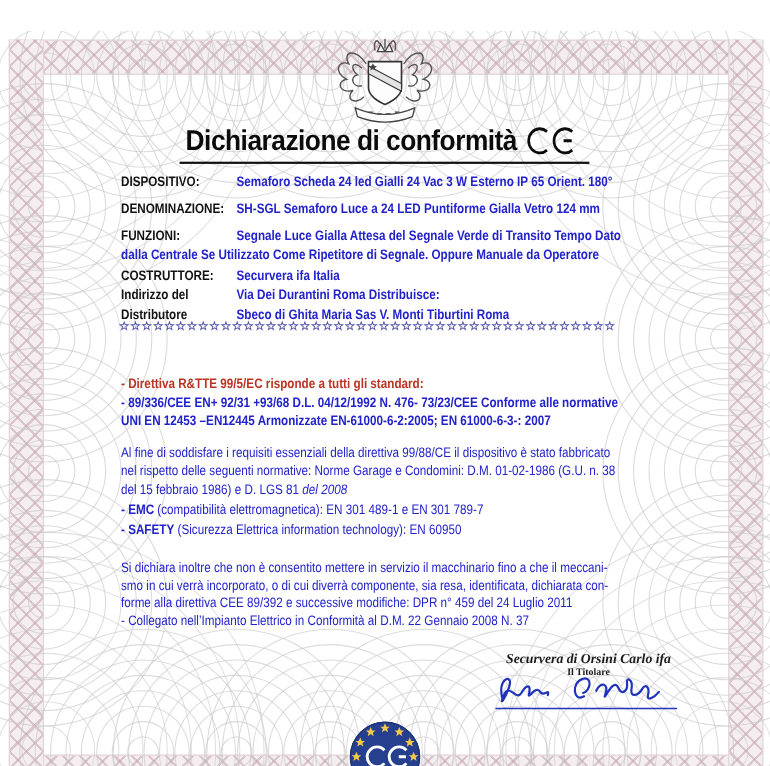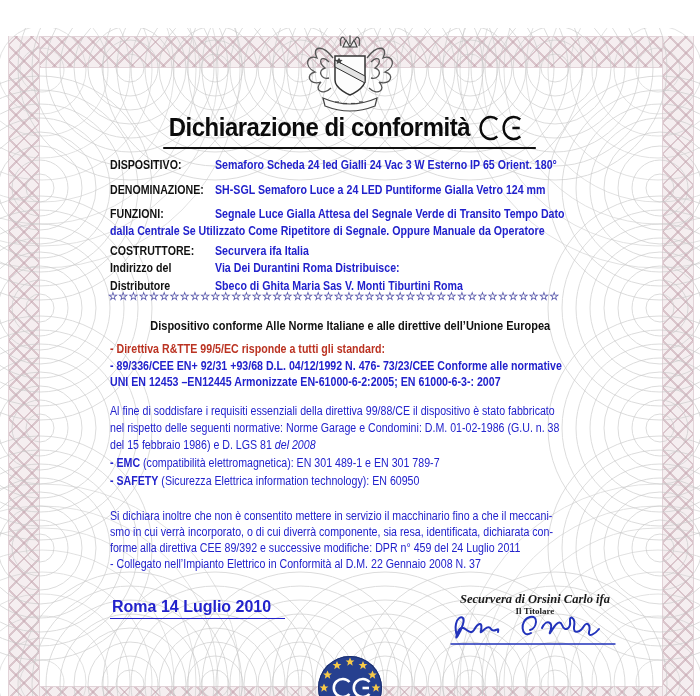--- a/index.html
+++ b/index.html
@@ -156,23 +156,20 @@
   <div class="abs val cond" style="left:215px;top:216px;">Securvera ifa Italia</div>
 
   <div class="abs lbl cond" style="left:110px;top:233px;">Indirizzo del</div>
   <div class="abs val cond" style="left:215px;top:233px;">Via Dei Durantini Roma Distribuisce:</div>
 
   <div class="abs lbl cond" style="left:110px;top:251px;">Distributore</div>
   <div class="abs val cond" style="left:215px;top:251px;">Sbeco di Ghita Maria Sas V. Monti Tiburtini Roma</div>
 
   <div class="abs" id="stars-row">☆☆☆☆☆☆☆☆☆☆☆☆☆☆☆☆☆☆☆☆☆☆☆☆☆☆☆☆☆☆☆☆☆☆☆☆☆☆☆☆☆☆☆☆</div>
 
-  <div class="abs" id="conformity-line">
-    <span class="blackbold">Dispositivo conforme Alle Norme Italiane e alle direttive dell’Unione Europea</span>
-  </div>
 
   <div class="abs redbold cond" style="left:110px;top:314px;">- Direttiva R&amp;TTE 99/5/EC risponde a tutti gli standard:</div>
   <div class="abs bluebold cond" style="left:110px;top:331px;">- 89/336/CEE EN+ 92/31 +93/68 D.L. 04/12/1992 N. 476- 73/23/CEE Conforme alle normative</div>
   <div class="abs bluebold cond" style="left:110px;top:347px;">UNI EN 12453 –EN12445 Armonizzate EN-61000-6-2:2005; EN 61000-6-3-: 2007</div>
 
   <div class="abs blue cond" style="left:110px;top:376px;">Al fine di soddisfare i requisiti essenziali della direttiva 99/88/CE il dispositivo è stato fabbricato</div>
   <div class="abs blue cond" style="left:110px;top:393px;">nel rispetto delle seguenti normative: Norme Garage e Condomini: D.M. 01-02-1986 (G.U. n. 38</div>
   <div class="abs blue cond" style="left:110px;top:410px;">
     <span>del 15 febbraio 1986) e D. LGS 81 </span><span style="font-style:italic">del 2008</span>
   </div>
@@ -182,21 +179,20 @@
   </div>
   <div class="abs blue cond" style="left:110px;top:446px;">
     <span class="bluebold">- SAFETY</span><span> (Sicurezza Elettrica information technology): EN 60950</span>
   </div>
 
   <div class="abs blue cond" style="left:110px;top:481px;">Si dichiara inoltre che non è consentito mettere in servizio il macchinario fino a che il meccani-</div>
   <div class="abs blue cond" style="left:110px;top:497px;">smo in cui verrà incorporato, o di cui diverrà componente, sia resa, identificata, dichiarata con-</div>
   <div class="abs blue cond" style="left:110px;top:513px;">forme alla direttiva CEE 89/392 e successive modifiche: DPR n° 459 del 24 Luglio 2011</div>
   <div class="abs blue cond" style="left:110px;top:529px;">- Collegato nell’Impianto Elettrico in Conformità al D.M. 22 Gennaio 2008 N. 37</div>
 
-  <div class="abs" id="date-line">Roma 14 Luglio 2010</div>
 
   <div id="sig-block">
     <div id="sig-name">Securvera di Orsini Carlo ifa</div>
     <div id="sig-role">Il Titolare</div>
     <svg width="185" height="42" viewBox="0 0 185 42" style="margin-top:-8px">
       <g fill="none" stroke="#2233bb" stroke-width="2" stroke-linecap="round">
         <path d="M14,28 C8,8 24,4 20,16 C17,26 10,36 15,24 C20,12 26,30 31,22 C35,15 40,13 38,22 C36,30 44,14 48,21 C51,26 57,17 55,24"></path>
         <path d="M88,25 C78,31 76,12 87,9 C96,7 94,20 87,22 M99,20 C103,11 111,13 107,24 C105,31 115,7 119,17 C122,25 128,20 127,13 C126,7 133,9 131,19 C130,26 137,25 141,18 C144,13 148,17 146,24 C145,30 152,26 156,21"></path>
         <line x1="8" y1="36" x2="172" y2="36" stroke-width="1.4"></line>
       </g>

